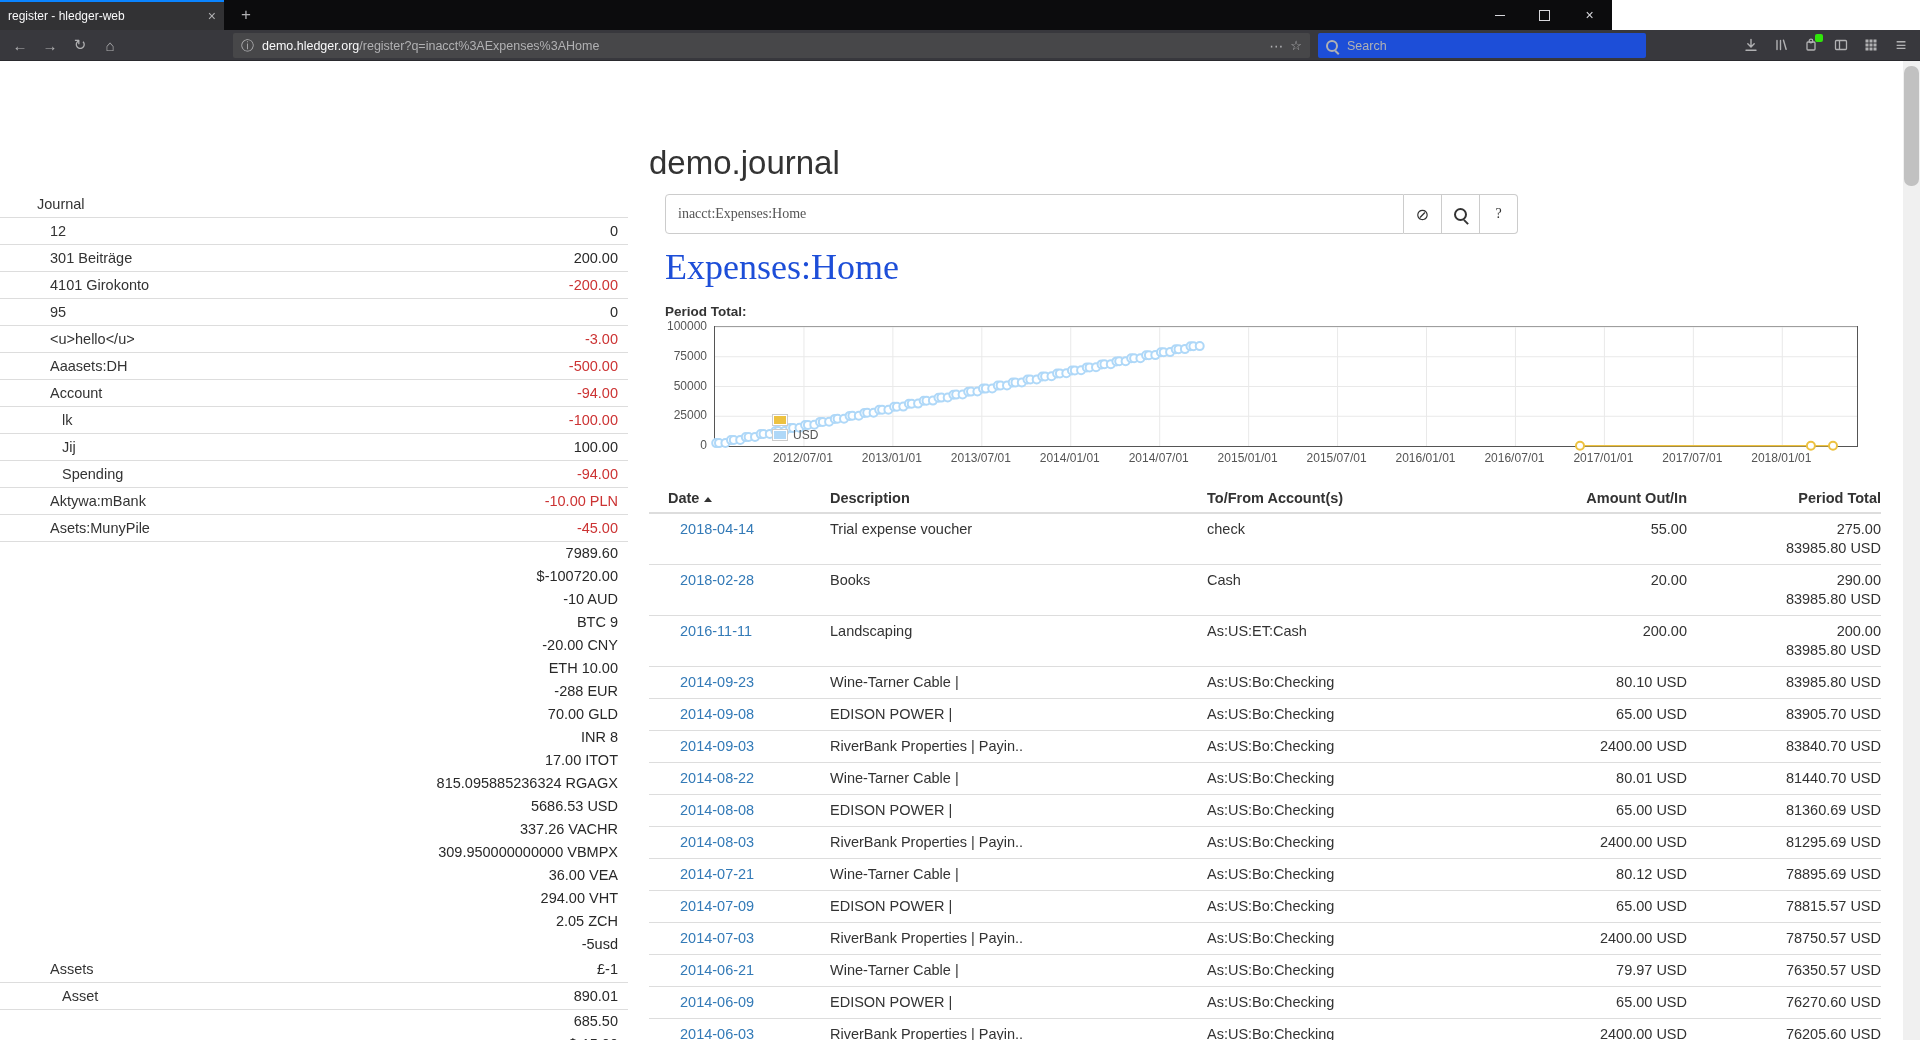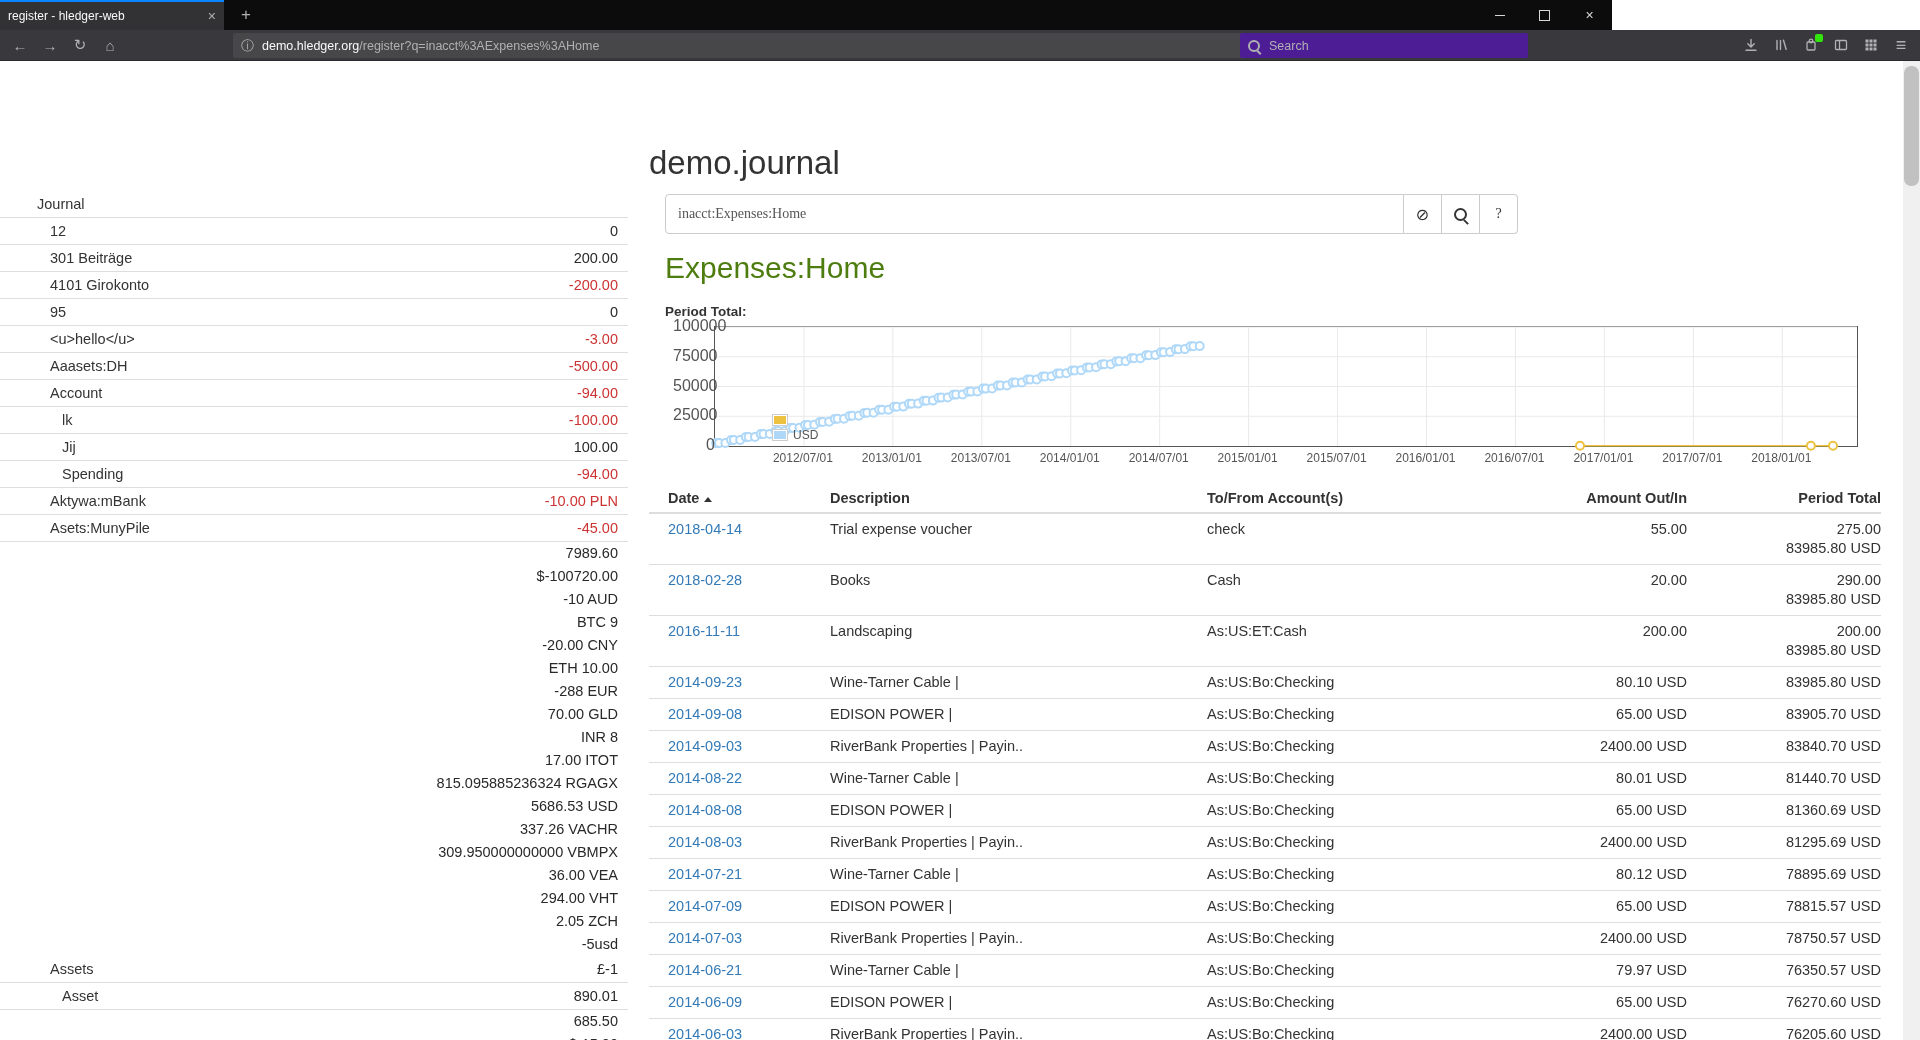--- a/index.html
+++ b/index.html
@@ -19,21 +19,21 @@
   .navbar{position:absolute;left:0;top:30px;width:1920px;height:31px;background:#38383d;border-bottom:1px solid #2a2a2e;box-sizing:border-box;}
   .navbtn{position:absolute;top:0;height:30px;width:28px;display:flex;align-items:center;justify-content:center;color:#b1b1b3;font-size:15px;}
   .b-back{left:6px;}.b-fwd{left:36px;}.b-reload{left:66px;}.b-home{left:96px;}
   .urlbar{position:absolute;left:233px;top:3px;width:1077px;height:25px;background:#474749;border-radius:2px;display:flex;align-items:center;padding:0 8px;box-sizing:border-box;}
   .url-info{color:#b1b1b3;font-size:13px;margin-right:8px;}
   .url-text{font-size:12.5px;flex:1;white-space:nowrap;overflow:hidden;}
   .url-domain{color:#f9f9fa;}
   .url-path{color:#b1b1b3;}
   .url-actions{color:#b1b1b3;font-size:14px;margin:0 7px;}
   .url-star{color:#b1b1b3;font-size:13px;}
-  .searchbar{position:absolute;left:1240px;top:3px;width:288px;height:25px;background:#4c1d95;border-radius:2px;display:flex;align-items:center;padding:0 8px;box-sizing:border-box;}
+  .searchbar{position:absolute;left:1318px;top:3px;width:328px;height:25px;background:#1d4ed8;border-radius:2px;display:flex;align-items:center;padding:0 8px;box-sizing:border-box;}
   .mag{width:8px;height:8px;border:2px solid #b1b1b3;border-radius:50%;position:relative;margin-right:7px;flex:none;}
   .mag::after{content:'';position:absolute;width:2px;height:5px;background:#b1b1b3;left:8px;top:8px;transform:rotate(-45deg);}
   .nav-search-input{background:transparent;border:none;outline:none;color:#f9f9fa;font-size:12.5px;flex:1;font-family:inherit;}
   .nav-search-input::placeholder{color:#b1b1b3;}
   .toolicons{position:absolute;right:4px;top:0;height:30px;display:flex;align-items:center;}
   .toolbtn{width:30px;height:30px;display:flex;align-items:center;justify-content:center;color:#b1b1b3;position:relative;}
   .toolbtn svg{display:block;}
   .menu-glyph{font-size:18px;}
   .ext-badge{position:absolute;top:4px;right:3px;width:8px;height:8px;background:#30e60b;border-radius:2px;}
 
@@ -54,42 +54,42 @@
 
   .main{position:absolute;left:649px;top:61px;width:1232px;}
   .page-title{margin:22px 0 0 0;font-size:33px;font-weight:400;color:#333;line-height:38px;}
   .searchform{margin:12px 0 0 16px;display:flex;width:853px;height:40px;font-family:Liberation Serif, serif;}
   .query-input{flex:1;border:1px solid #ccc;border-radius:4px 0 0 4px;padding:0 12px;font-size:14px;color:#555;outline:none;font-family:inherit;min-width:0;}
   .form-btn{width:38px;border:1px solid #ccc;border-left:none;background:#fff;display:flex;align-items:center;justify-content:center;font-size:16px;color:#333;cursor:pointer;box-sizing:border-box;padding:0;font-family:inherit;}
   .form-btn.last{border-radius:0 4px 4px 0;font-size:14px;}
   .mag-dark{width:9px;height:9px;border:2px solid #333;border-radius:50%;position:relative;}
   .mag-dark::after{content:'';position:absolute;width:2px;height:6px;background:#333;left:9px;top:9px;transform:rotate(-45deg);}
 
-  .account-heading{margin:16px 0 0 16px;font-size:30px;font-weight:400;color:#4d7c0f;line-height:35px;}
+  .account-heading{margin:16px 0 0 16px;font-size:36px;font-weight:400;color:#1d4ed8;line-height:35px;font-family:Liberation Serif, serif;}
   .chart-label{margin:18px 0 0 16px;font-size:13.5px;font-weight:bold;color:#333;line-height:17px;}
 
   .chart{position:relative;margin:6px 0 0 16px;width:1200px;height:142px;}
   .plot{position:absolute;left:49px;top:0;width:1142px;height:119px;border:1px solid var(--chart-border,#555);}
   .plot-svg{position:absolute;left:0;top:0;width:1142px;height:119px;overflow:visible;}
   .xtick{position:absolute;top:125px;transform:translateX(-50%);font-size:12px;color:var(--chart-text,#545454);white-space:nowrap;}
-  .ytick{position:absolute;left:8px;width:42px;text-align:right;transform:translateY(-50%);font-size:16px;color:var(--chart-text,#545454);}
+  .ytick{position:absolute;left:0;width:42px;text-align:right;transform:translateY(-50%);font-size:12px;color:var(--chart-text,#545454);}
   .legend{position:absolute;left:57px;top:86px;}
   .leg-item{display:flex;align-items:center;height:14px;margin-bottom:1px;}
   .leg-box{width:12px;height:8px;border:1px solid #ccc;background:#fff;padding:1px;margin-right:5px;display:inline-block;}
   .leg-fill{display:block;width:100%;height:100%;}
   .leg-label{font-size:12px;color:var(--chart-text,#545454);}
 
   .register{margin:16px 0 0 0;width:1232px;border-collapse:collapse;table-layout:fixed;}
   .register col.c1{width:181px;}.register col.c2{width:377px;}.register col.c3{width:280px;}
   .register col.c4{width:200px;}.register col.c5{width:194px;}
   .register th{font-size:14.5px;font-weight:bold;color:#333;text-align:left;padding:6px 0;border-bottom:2px solid #ddd;}
   .register td{font-size:14.5px;color:#333;padding:6px 0;border-top:1px solid #ddd;vertical-align:top;line-height:19px;}
   .register th:first-child,.register td:first-child{padding-left:19px;}
   .register .right{text-align:right;}
-  .date-link{color:var(--link,#337ab7);text-decoration:none;cursor:pointer;}
+  .date-link{color:var(--link,#337ab7);text-decoration:none;cursor:pointer;margin-left:12px;}
   .caret-up{display:inline-block;width:0;height:0;border-left:4px solid transparent;border-right:4px solid transparent;border-bottom:5px solid #333;margin-left:5px;vertical-align:middle;}
   .total-line{display:block;}
 </style>
 </head>
 <body>
 
 <div class="titlebar">
   <div class="tab">
     <span class="tab-title">register - hledger-web</span>
     <span class="tab-close">×</span>

